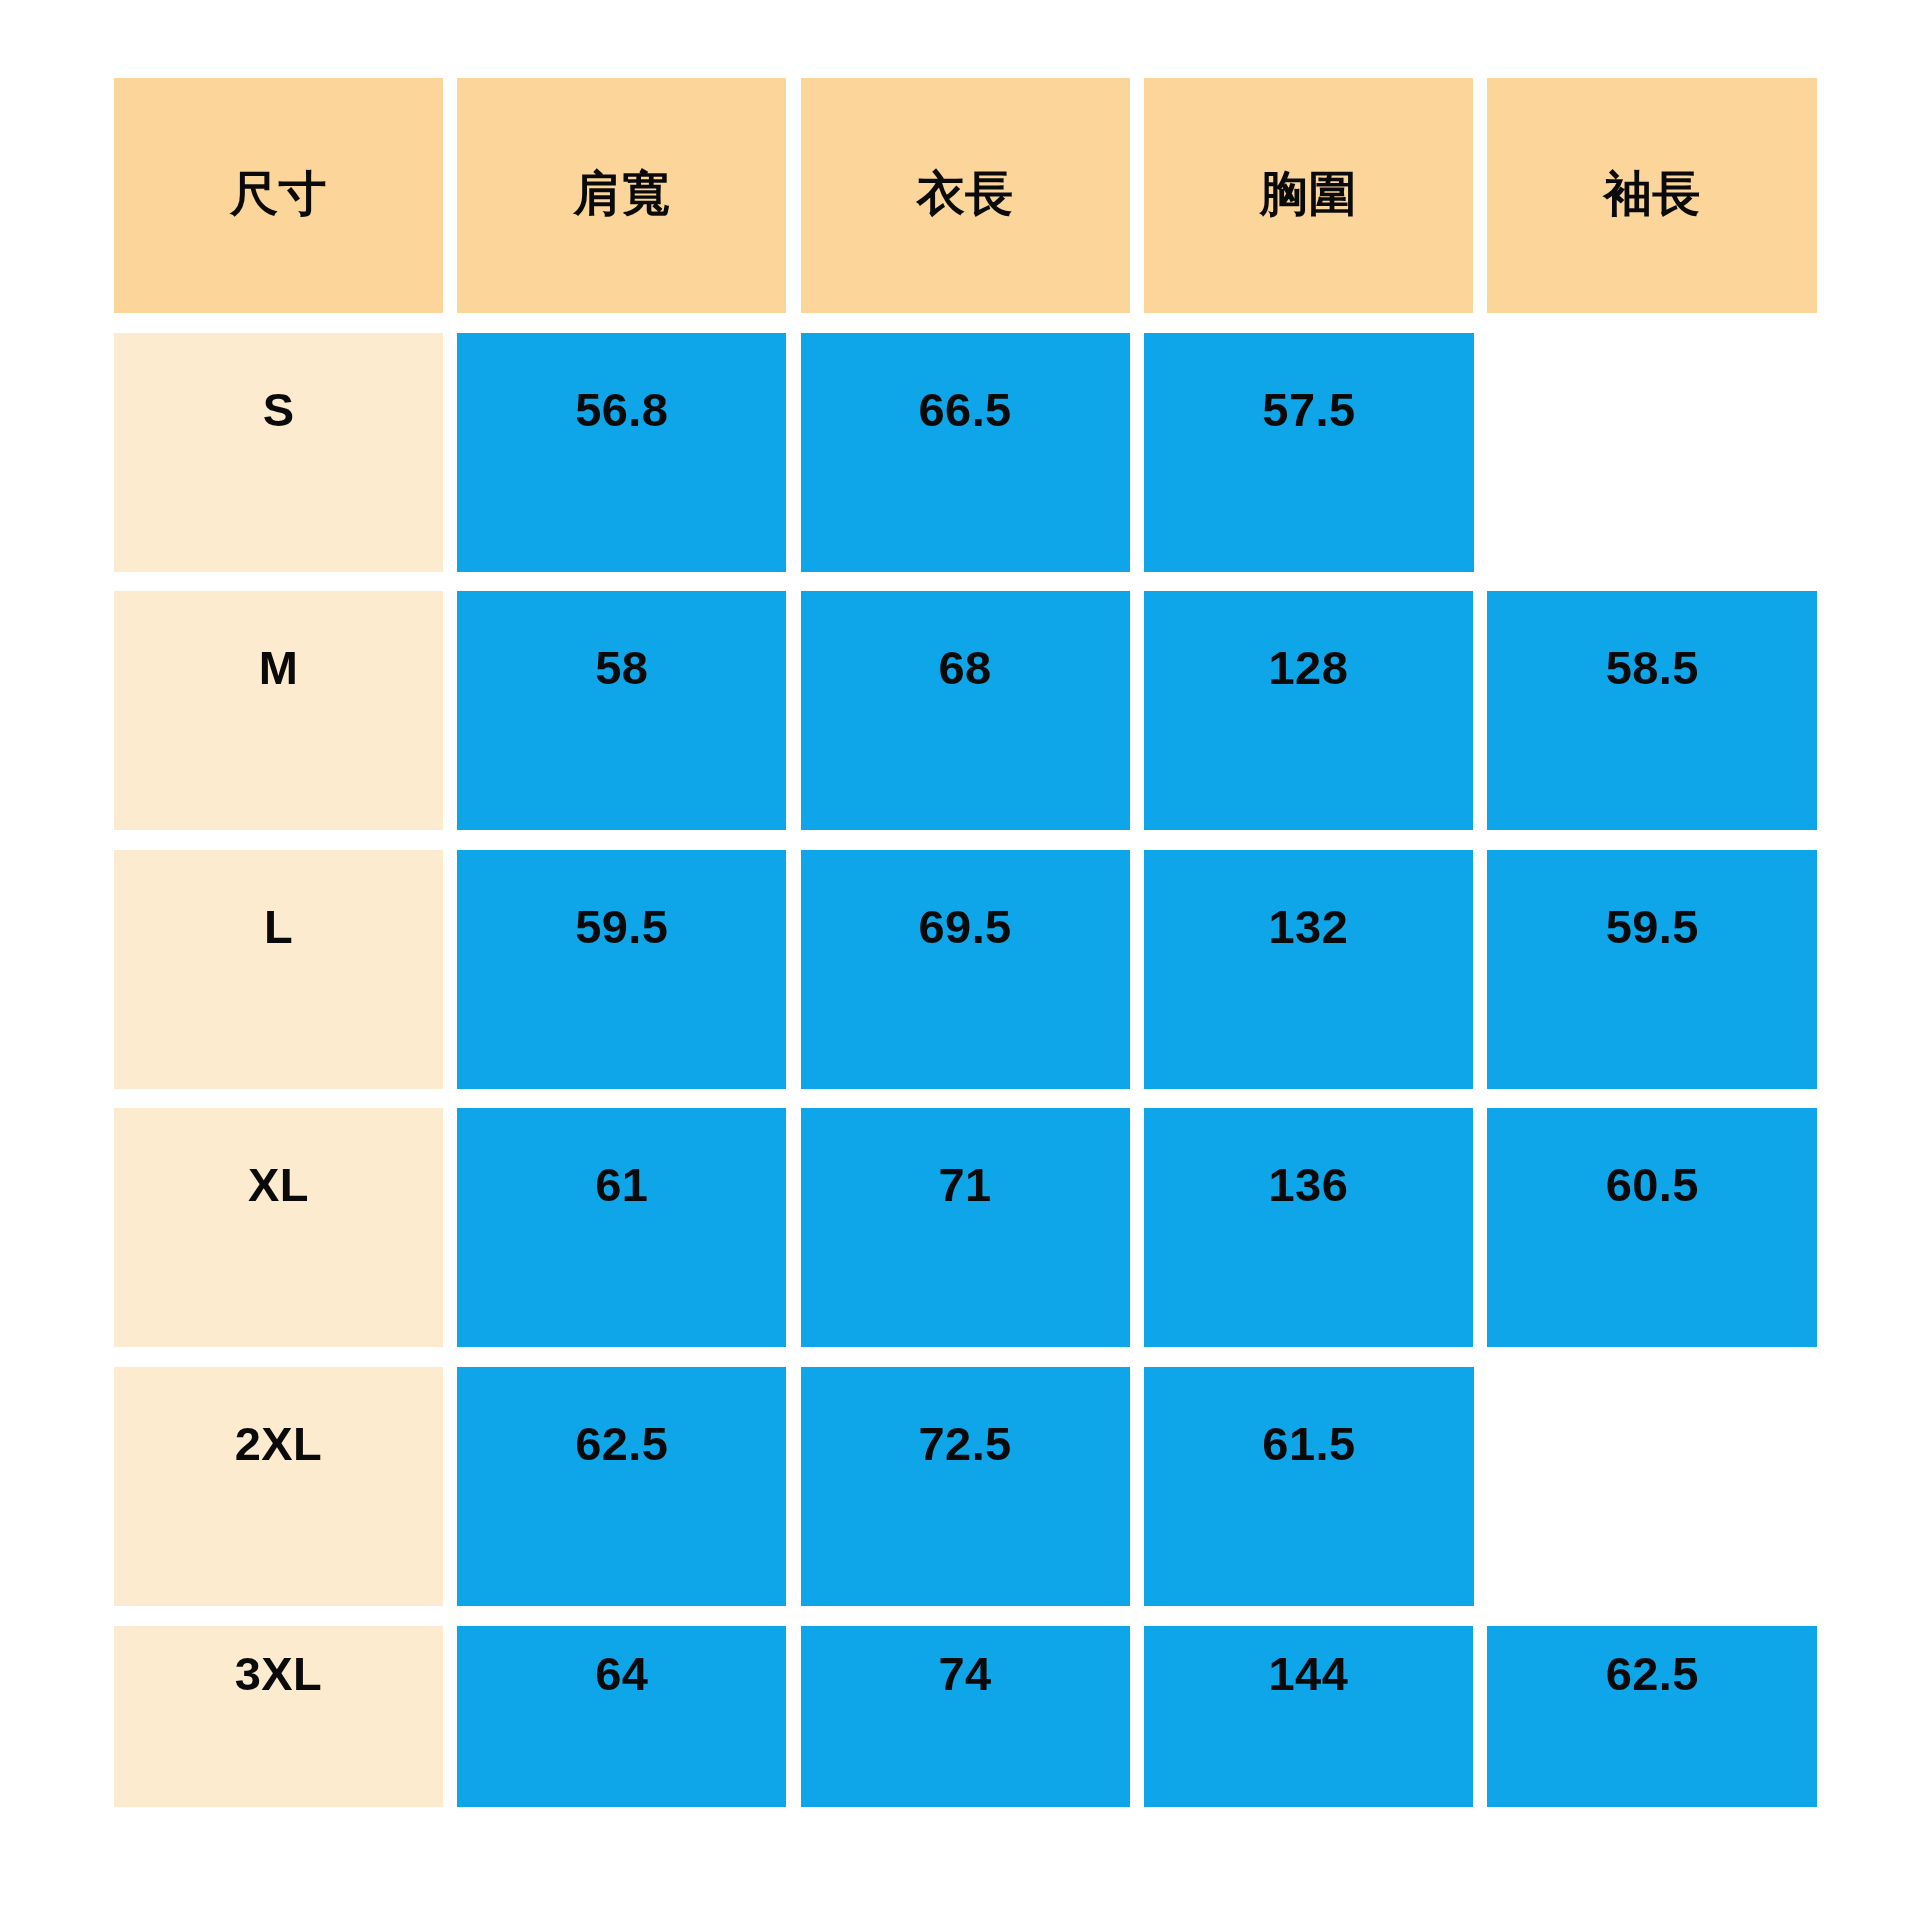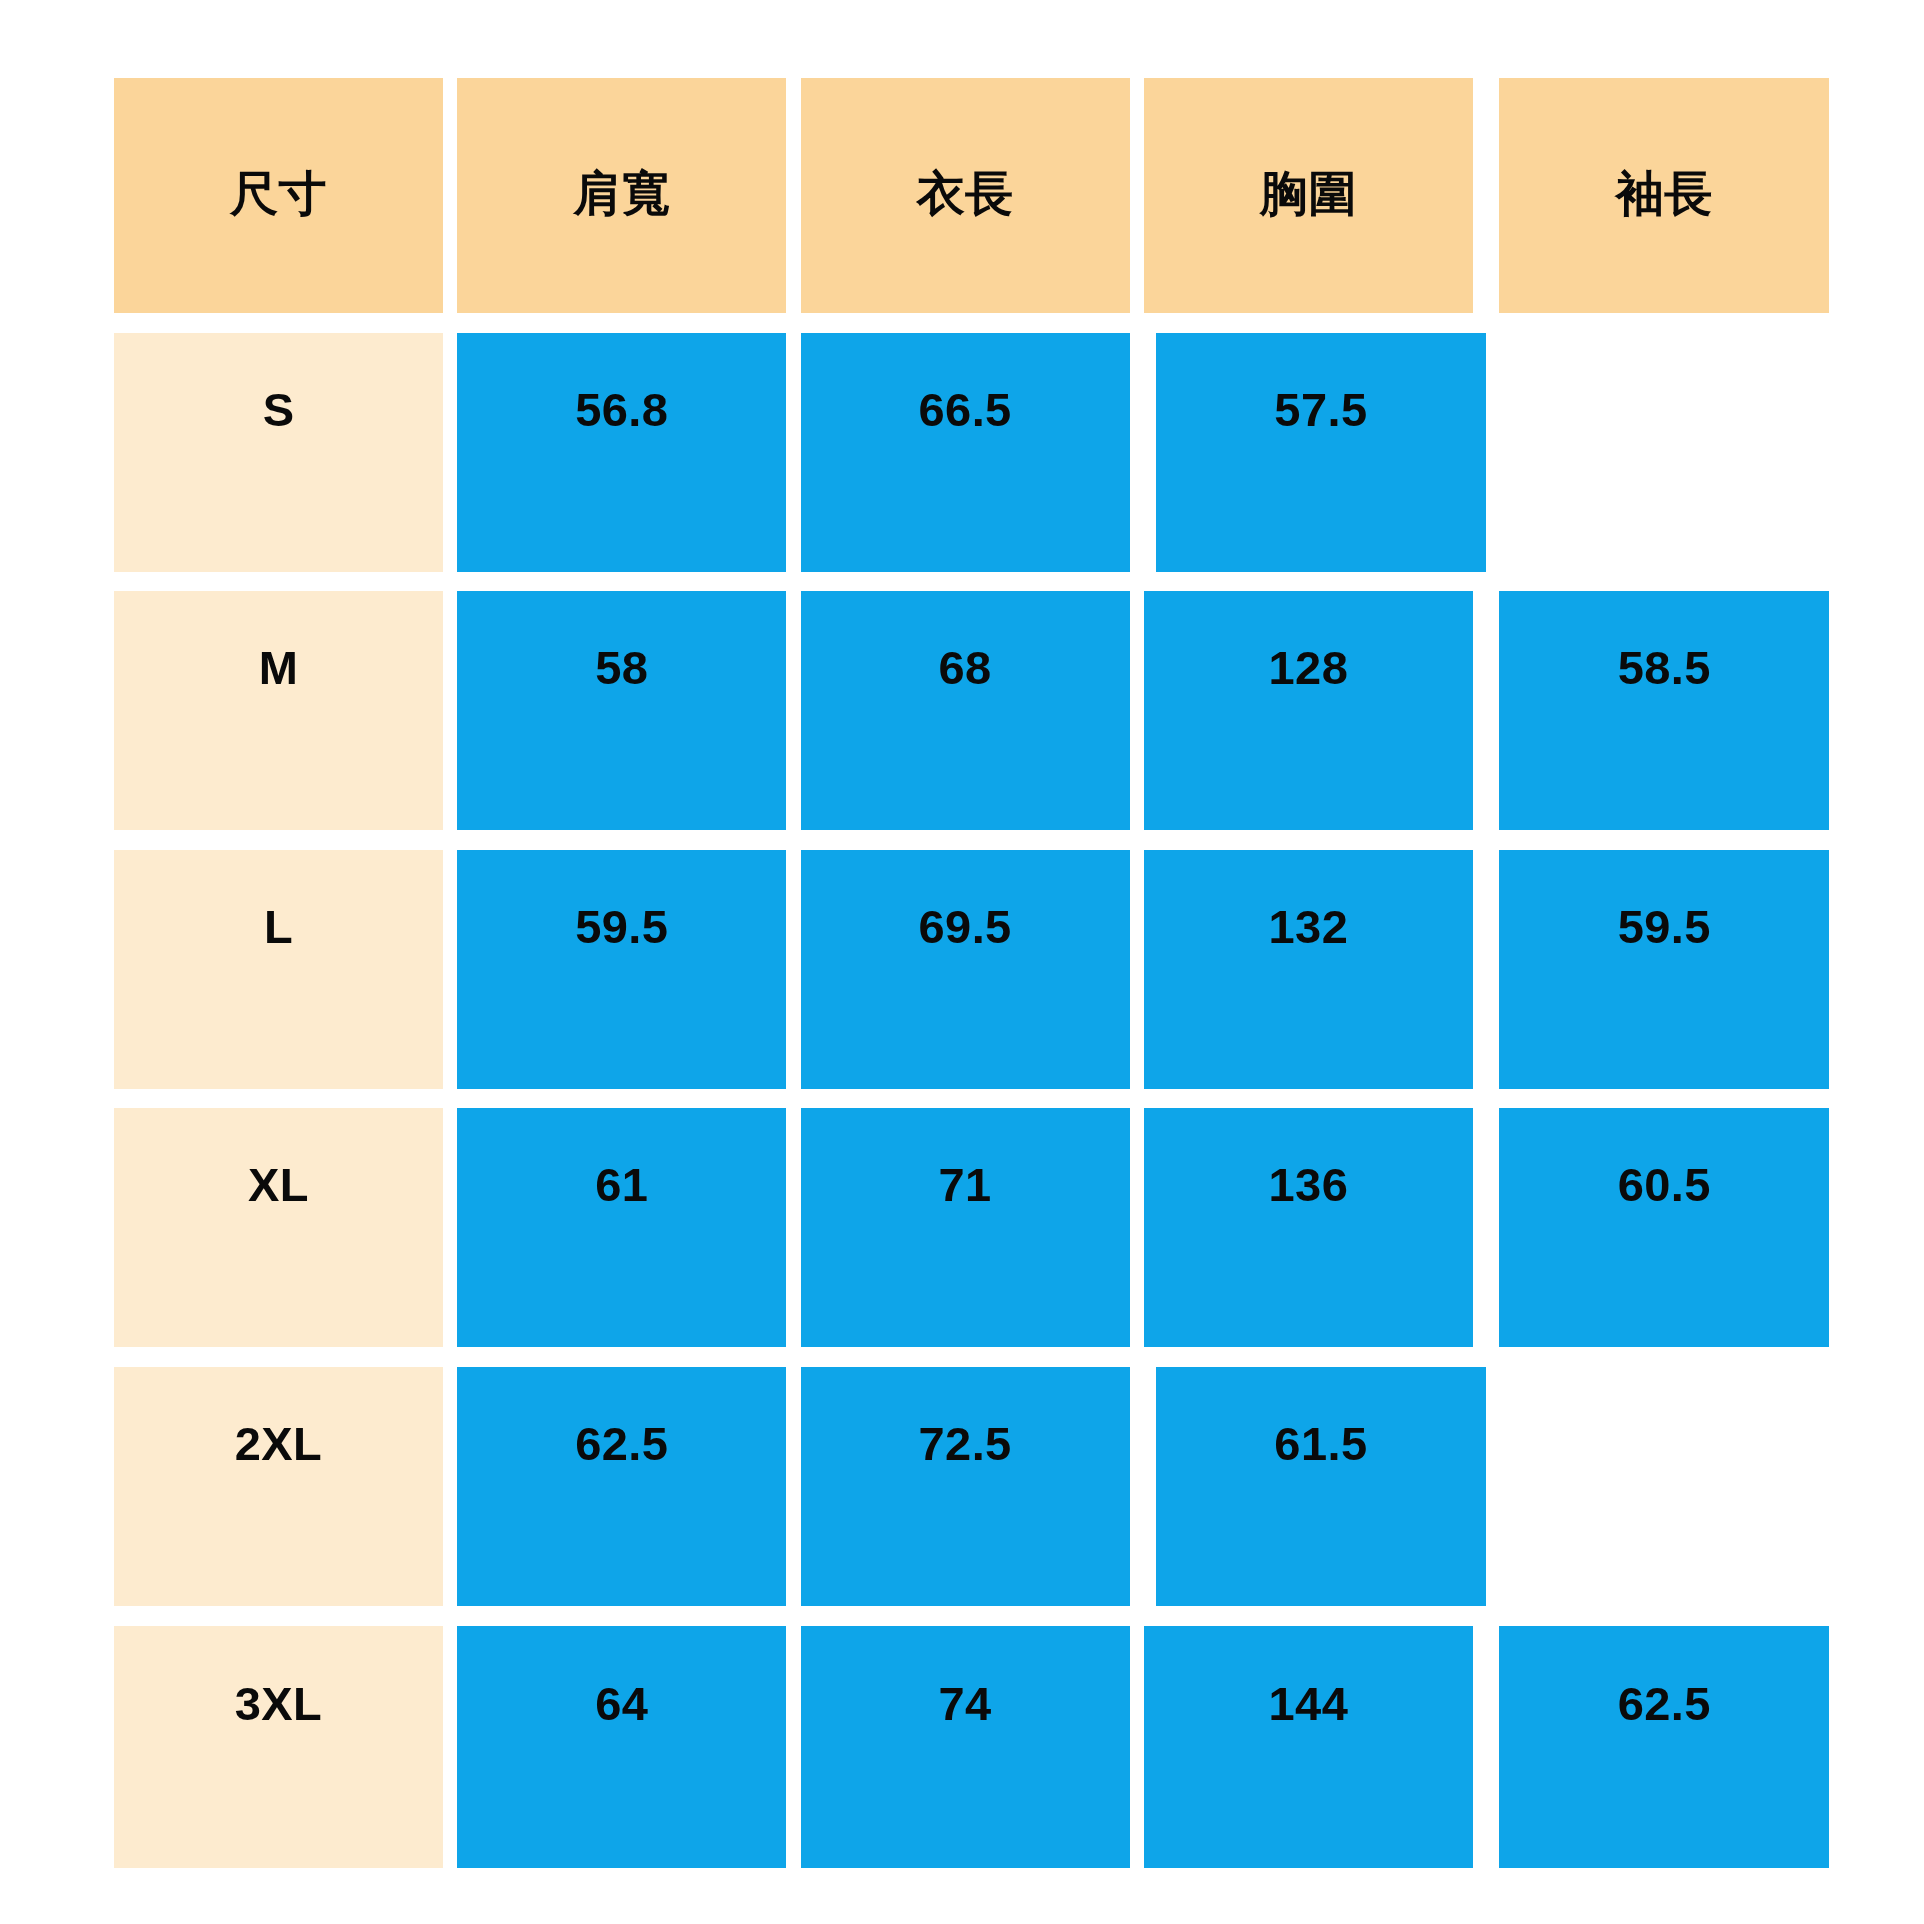--- a/index.html
+++ b/index.html
@@ -39,21 +39,21 @@
     font-weight: bold;
     color: #0A0A0A;
     letter-spacing: 0.4px;
   }
 
   
   .col-0 { flex: 0 0 329px; }
   .col-1 { flex: 0 0 329px; }
   .col-2 { flex: 0 0 329px; }
   .col-3 { flex: 0 0 329px; text-align: center; }
-  .col-4 { flex: 0 0 330px; margin-left: 12px; }
+  .col-4 { flex: 0 0 330px; }
 
   
   .header-row .cell {
     height: 235px;
     background: #FBD59A;
     font-size: 48px;
     padding-bottom: 3.6px;
     font-family: Liberation Serif, serif;
   }
 
@@ -64,21 +64,21 @@
     background: #0ea5e9;
     padding-bottom: 86px;
   }
 
   .data-row .cell.col-0 {
     background: #FDEBCF;
   }
 
   
   .data-row.last-row .cell {
-    height: 242px;
+    height: 181px;
   }
 </style>
 </head>
 <body>
 
 <div id="size-chart">
 
   <div class="chart-row header-row">
     <div class="cell col-0">尺寸</div>
     <div class="cell col-1">肩寬</div>

